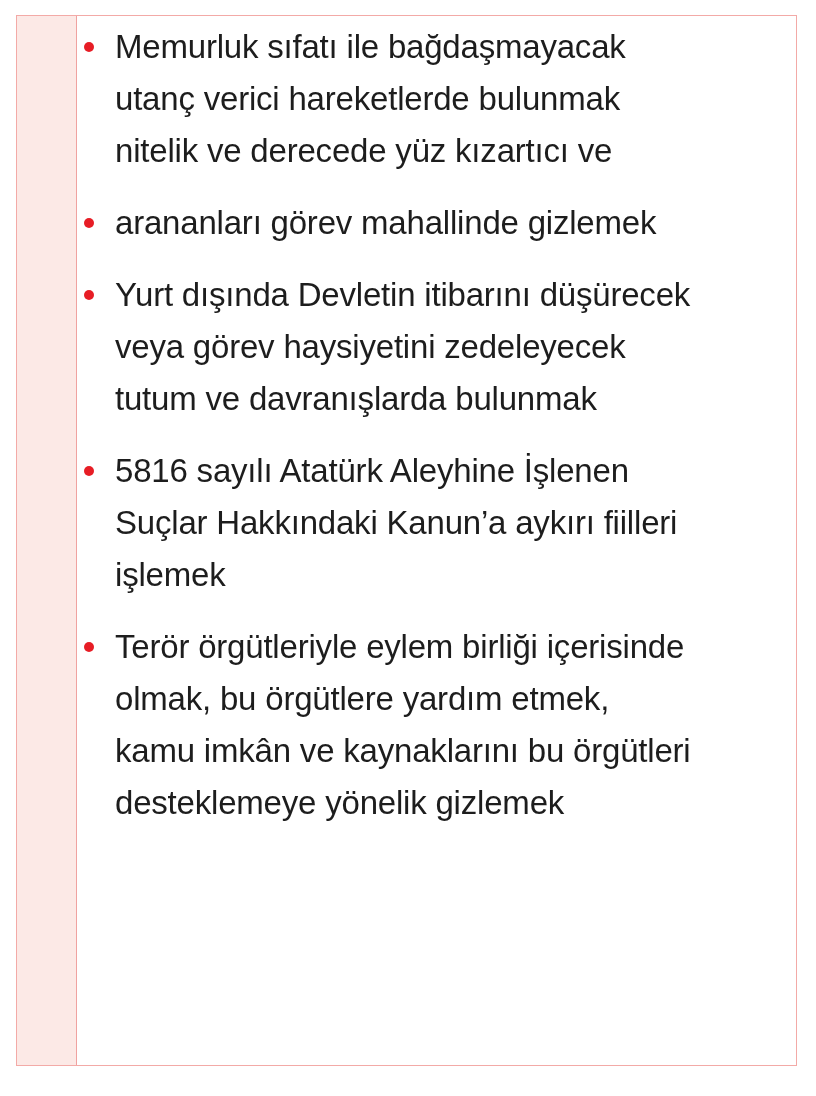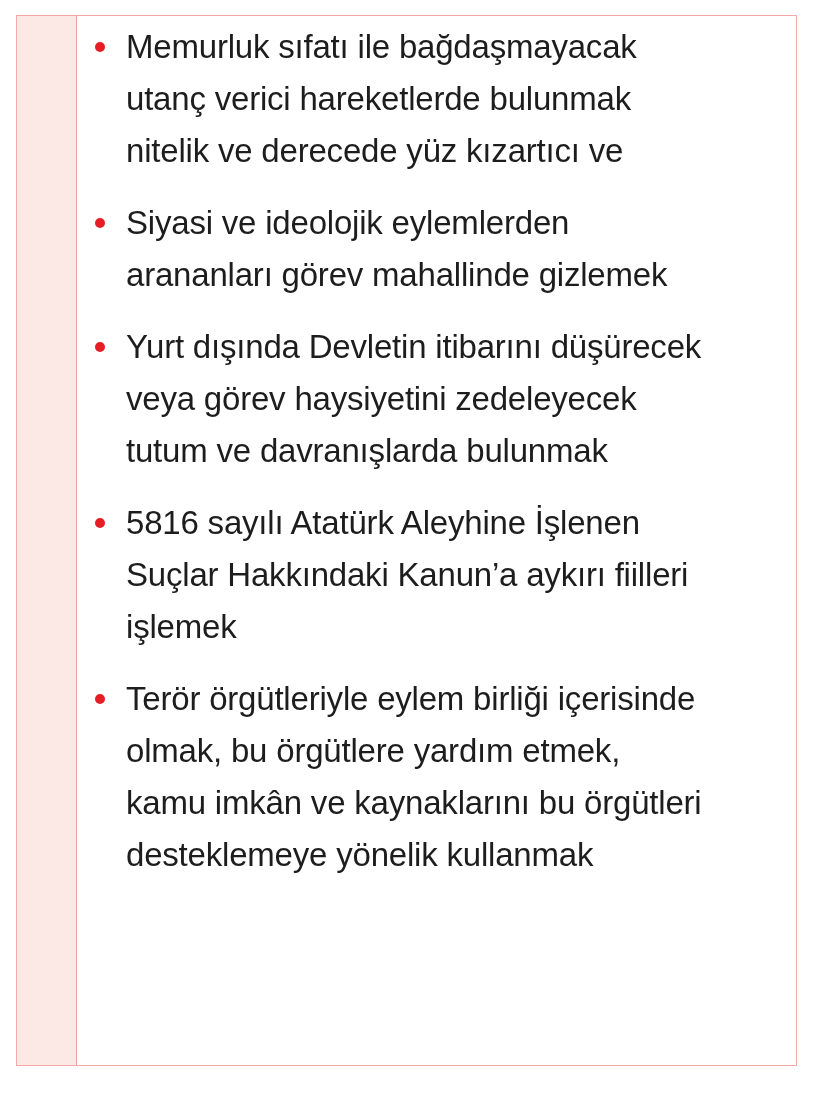--- a/index.html
+++ b/index.html
@@ -20,21 +20,20 @@
   .panel {
     position: absolute;
     left: 16px;
     top: 15px;
     width: 781px;
     height: 1051px;
     box-sizing: border-box;
     border: 1.5px solid #f3aaa7;
     background: #ffffff;
     display: flex;
-    gap: 11px;
   }
   .strip {
     flex: none;
     width: 59px;
     background: #fce9e6;
     border-right: 1.5px solid #f0a2a0;
   }
   .list {
     flex: 1;
     padding: 5px 4px 0 0;
@@ -74,21 +73,20 @@
       <div class="item">
         <span class="bullet"></span>
         <div class="line">Memurluk sıfatı ile bağdaşmayacak</div>
         <div class="line">utanç verici hareketlerde bulunmak</div>
         <div class="line">nitelik ve derecede yüz kızartıcı ve</div>
       </div>
 
 
       <div class="item">
         <span class="bullet"></span>
-        <div class="line">Siyasi ve ideolojik eylemlerden</div>
         <div class="line">arananları görev mahallinde gizlemek</div>
       </div>
 
       <div class="item">
         <span class="bullet"></span>
         <div class="line">Yurt dışında Devletin itibarını düşürecek</div>
         <div class="line">veya görev haysiyetini zedeleyecek</div>
         <div class="line">tutum ve davranışlarda bulunmak</div>
       </div>
 
@@ -97,18 +95,18 @@
         <div class="line">5816 sayılı Atatürk Aleyhine İşlenen</div>
         <div class="line">Suçlar Hakkındaki Kanun’a aykırı fiilleri</div>
         <div class="line">işlemek</div>
       </div>
 
       <div class="item">
         <span class="bullet"></span>
         <div class="line">Terör örgütleriyle eylem birliği içerisinde</div>
         <div class="line">olmak, bu örgütlere yardım etmek,</div>
         <div class="line">kamu imkân ve kaynaklarını bu örgütleri</div>
-        <div class="line">desteklemeye yönelik kullanmak</div>
+        <div class="line">desteklemeye yönelik gizlemek</div>
       </div>
 
     </div>
   </div>
 </div>
 
 </body></html>

